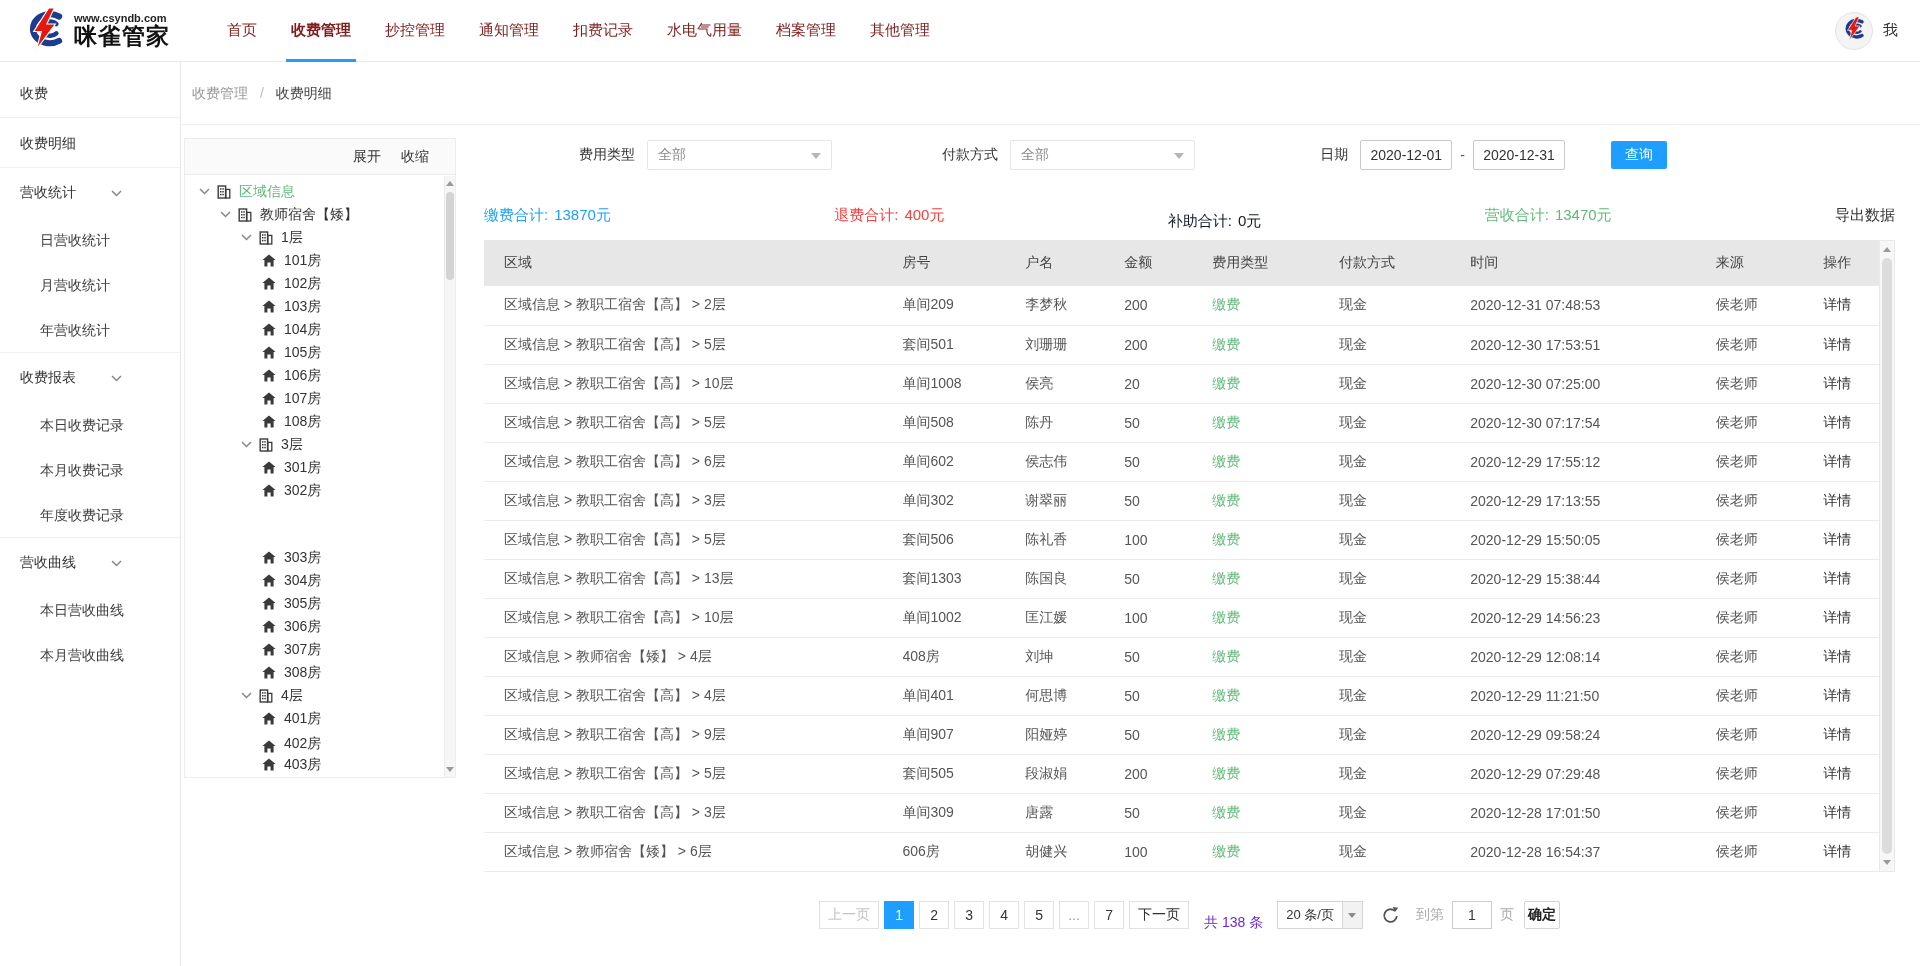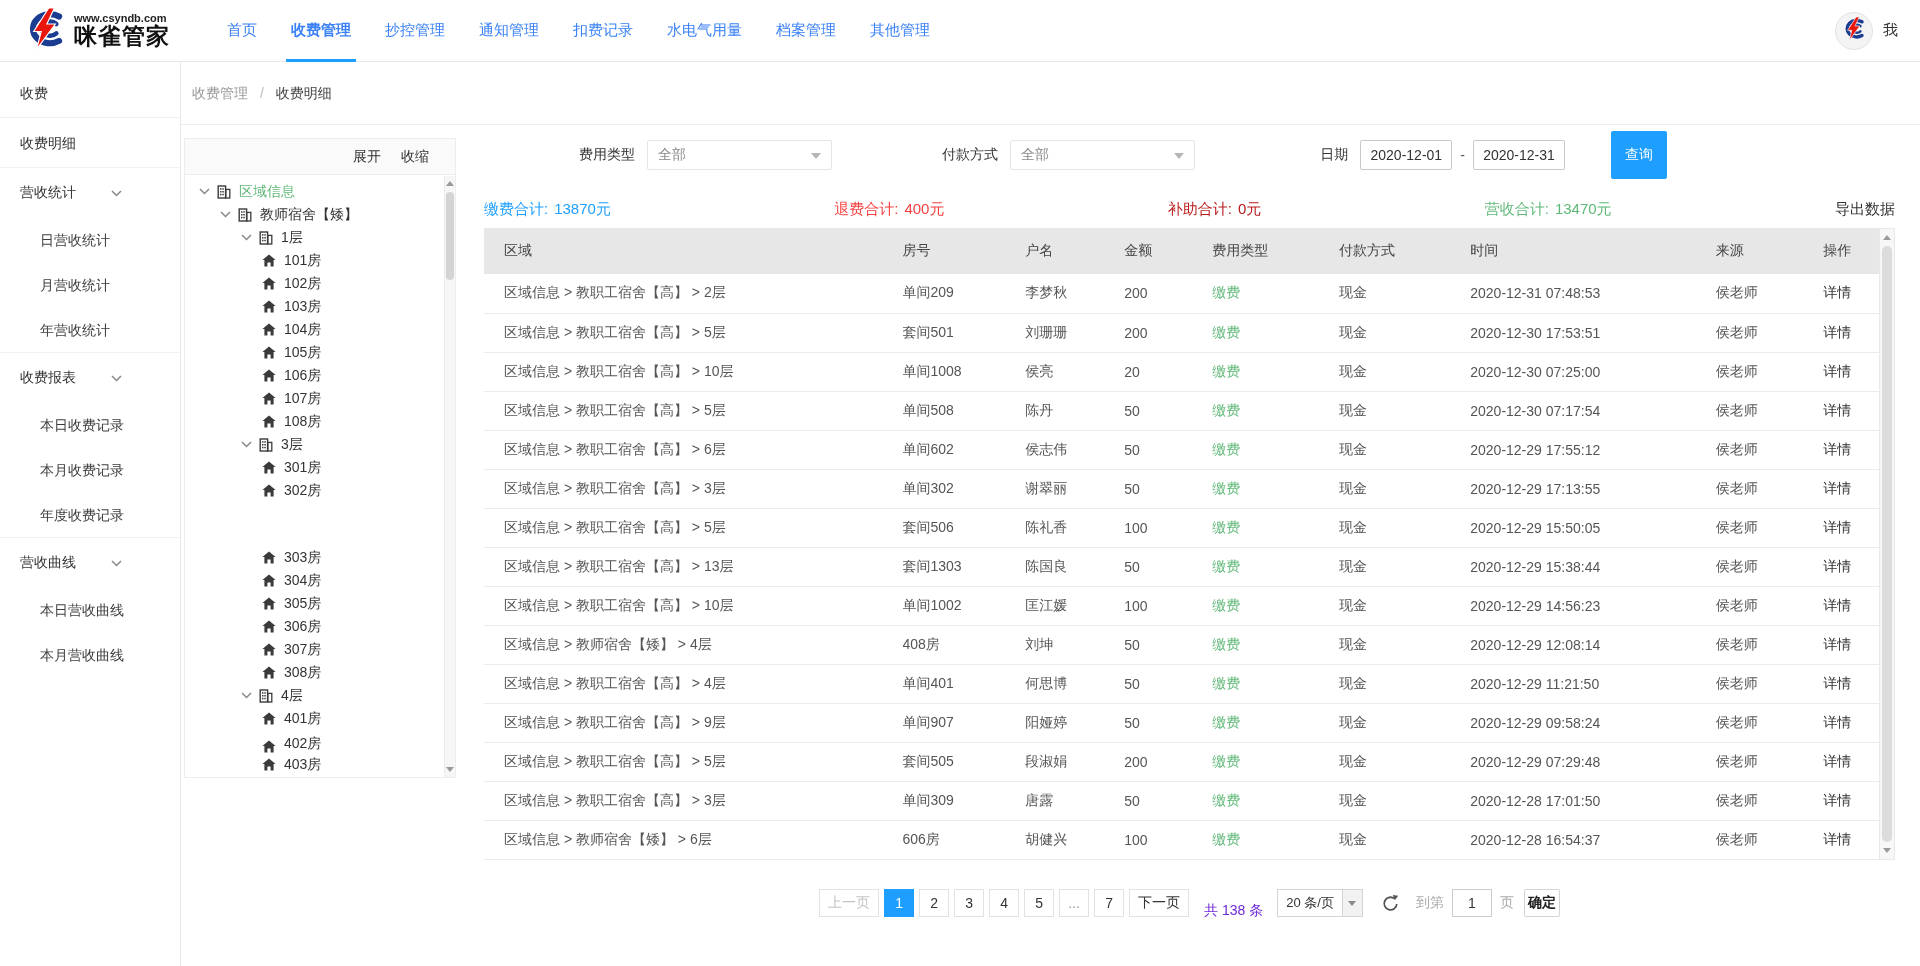--- a/index.html
+++ b/index.html
@@ -6,21 +6,21 @@
   html,body { width:1920px; height:966px; overflow:hidden; background:#fff;
     font-family:"Liberation Sans","DejaVu Sans",sans-serif; font-size:14px; color:#333; }
 
   
   .topbar { height:62px; display:flex; align-items:center; border-bottom:1px solid #e8e8e8; padding:0 22px; background:#fff; }
   .logo { display:flex; align-items:center; gap:6px; cursor:pointer; }
   .logo-text { display:flex; flex-direction:column; line-height:1.05; }
   .logo-url { font-size:11px; font-weight:bold; color:#222; }
   .logo-name { font-size:23px; font-weight:bold; color:#111; letter-spacing:1px; }
   .nav { display:flex; margin-left:40px; height:62px; }
-  .nav-item { padding:0 17px; line-height:60px; font-size:15px; color:#3b82f6; cursor:pointer; position:relative; }
+  .nav-item { padding:0 17px; line-height:60px; font-size:15px; color:#7f1d1d; cursor:pointer; position:relative; }
   .nav-item.active { font-weight:bold; }
   .nav-item.active::after { content:""; position:absolute; left:12px; right:12px; bottom:0; height:3px; background:#1e9fff; }
   .top-right { margin-left:auto; display:flex; align-items:center; gap:10px; }
   .avatar { width:38px; height:38px; border-radius:50%; background:#f4f4f4; border:1px solid #e3e3e3;
     display:flex; align-items:center; justify-content:center; cursor:pointer; }
   .me { font-size:15px; cursor:pointer; }
 
   
   .page { display:flex; height:904px; }
   .sidebar { width:181px; border-right:1px solid #e8e8e8; padding-top:6px; flex:none; }
@@ -61,21 +61,21 @@
   .fg1 { margin-left:95px; }
   .fg2 { margin-left:110px; }
   .fg3 { margin-left:auto; margin-right:228px; }
   .flabel { margin-right:12px; color:#333; }
   .fselect { width:185px; height:30px; border:1px solid #e5e5e5; border-radius:2px; background:#fff;
     display:flex; align-items:center; padding:0 10px; color:#8a8a8a; cursor:pointer; }
   .fselect .caret { margin-left:auto; width:0; height:0; border:5px solid transparent; border-top:6px solid #b6b6b6; margin-top:6px; }
   .dinput { width:92px; height:30px; border:1px solid #c9c9c9; border-radius:2px; text-align:center; font-size:14px;
     color:#333; background:#fff; font-family:inherit; }
   .dsep { margin:0 8px; color:#555; }
-  .btn-search { width:56px; height:48px; margin-left:46px; background:#1e9fff; color:#fff; border:none; border-radius:2px;
+  .btn-search { width:56px; height:28px; margin-left:46px; background:#1e9fff; color:#fff; border:none; border-radius:2px;
     font-size:14px; cursor:pointer; font-family:inherit; }
 
   .summary { display:flex; align-items:center; justify-content:space-between; margin-top:29px; font-size:15px; }
   .sum-item { white-space:nowrap; }
   .export { color:#333; cursor:pointer; }
 
   .table-wrap { position:relative; margin-top:9px; padding-right:16px; }
   table { width:100%; border-collapse:collapse; table-layout:fixed; }
   thead th { background:#e7e7e7; height:46px; font-weight:normal; text-align:left; color:#444; font-size:14px; }
   tbody td { height:39px; border-bottom:1px solid #ebebeb; color:#555; font-size:14px; white-space:nowrap; overflow:hidden; }
@@ -496,21 +496,21 @@
             <input class="dinput" readonly="" value="2020-12-01" style="">
             <span class="dsep">-</span>
             <input class="dinput" readonly="" value="2020-12-31" style="">
             <button class="btn-search">查询</button>
           </div>
         </div>
 
         <div class="summary" id="summary">
             <span class="sum-item" style="color: rgb(30, 159, 255);"><span>缴费合计:</span><span style="margin-left: 6px;">13870元</span></span>
             <span class="sum-item" style="color: rgb(245, 63, 63);"><span>退费合计:</span><span style="margin-left: 6px;">400元</span></span>
-            <span class="sum-item" style="color: #b91c1c;"><span>补助合计:</span><span style="margin-left: 6px;">0元</span></span>
+            <span class="sum-item" style="color: #0f172a; margin-top: 12px;"><span>补助合计:</span><span style="margin-left: 6px;">0元</span></span>
             <span class="sum-item" style="color: rgb(95, 184, 120);"><span>营收合计:</span><span style="margin-left: 6px;">13470元</span></span>
             <span class="export">导出数据</span>
           </div>
 
         <div class="table-wrap">
           <table>
             <colgroup>
               <col style="width:30.0%">
                 <col style="width:8.8%">
                 <col style="width:7.1%">

